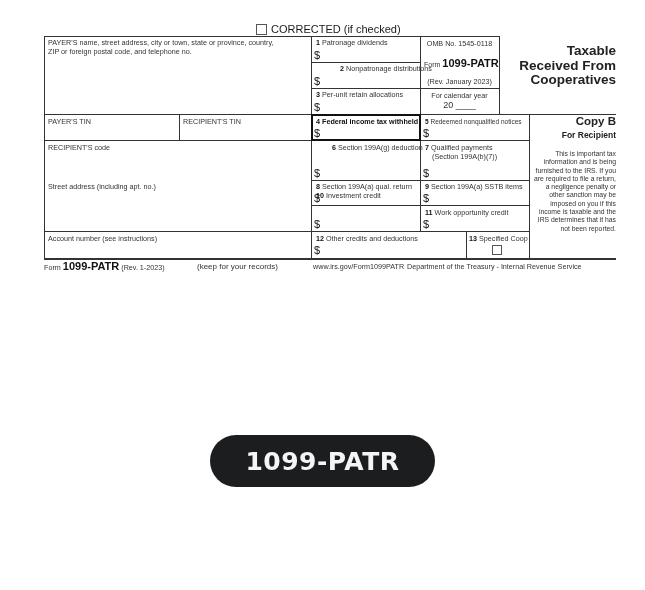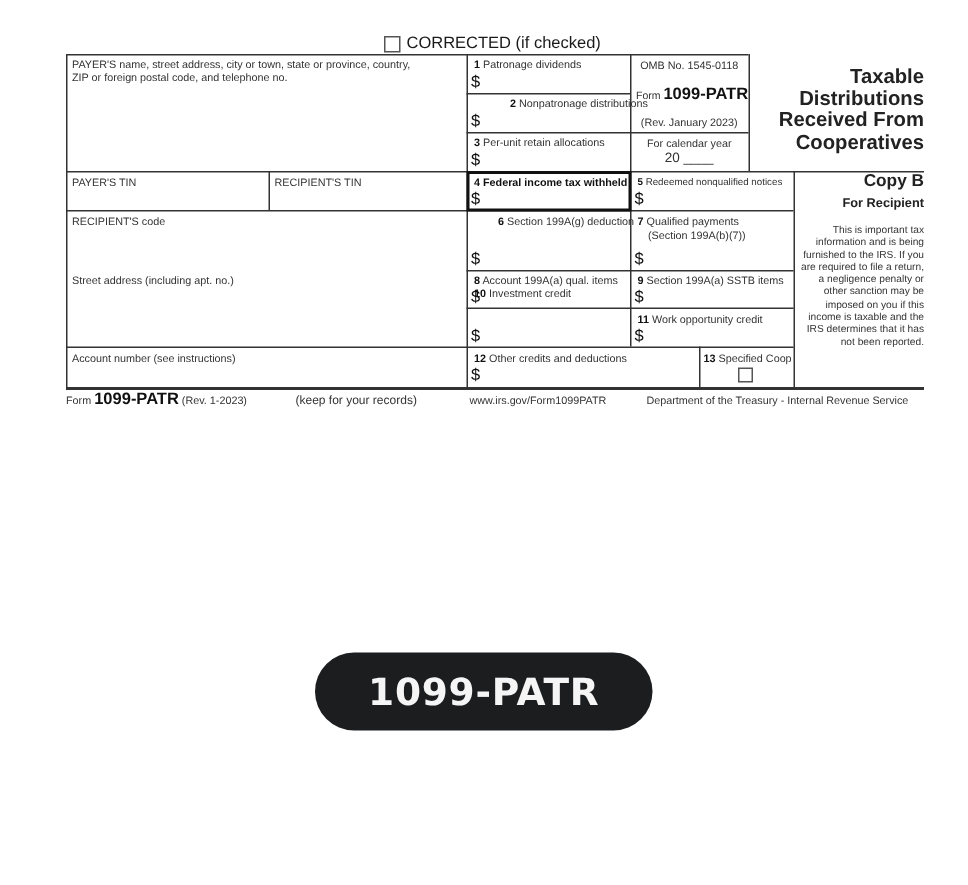--- a/index.html
+++ b/index.html
@@ -99,47 +99,46 @@
   <div class="lbl" style="left:381px;top:81px;font-size:6.5px;"><b>5</b> <span>Redeemed nonqualified notices</span></div>
   <div class="dollar" style="left:379px;top:91px;">$</div>
 
   <div class="lbl" style="left:272px;top:107px;padding-left:16px;"><b>6</b> <span>Section 199A(g) deduction</span></div>
   <div class="dollar" style="left:270px;top:131px;">$</div>
 
   <div class="lbl" style="left:381px;top:107px;"><b>7</b> <span>Qualified payments</span></div>
   <div class="lbl" style="left:388px;top:116px;">(Section 199A(b)(7))</div>
   <div class="dollar" style="left:379px;top:131px;">$</div>
 
-  <div class="lbl" style="left:272px;top:146px;"><b>8</b> <span>Account 199A(a) qual. items</span></div>
+  <div class="lbl" style="left:272px;top:146px;"><b>8</b> <span>Section 199A(a) qual. return</span></div>
   <div class="dollar" style="left:270px;top:156px;">$</div>
 
   <div class="lbl" style="left:381px;top:146px;text-align:center;"><b>9</b> <span>Section 199A(a) SSTB items</span></div>
   <div class="dollar" style="left:379px;top:156px;">$</div>
 
   <div class="lbl" style="left:272px;top:155px;"><b>10</b> <span>Investment credit</span></div>
   <div class="dollar" style="left:270px;top:182px;">$</div>
 
   <div class="lbl" style="left:381px;top:172px;"><b>11</b> <span>Work opportunity credit</span></div>
   <div class="dollar" style="left:379px;top:182px;">$</div>
 
   <div class="lbl" style="left:272px;top:198px;"><b>12</b> <span>Other credits and deductions</span></div>
   <div class="dollar" style="left:270px;top:208px;">$</div>
 
   <div class="lbl" style="left:425px;top:198px;"><b>13</b> <span>Specified Coop</span></div>
   <span class="chk" style="position:absolute;left:448px;top:209px;width:10px;height:10px;"></span>
 
   <div class="title">
     <div>Taxable</div>
-    <div>Distributions</div>
     <div>Received From</div>
     <div>Cooperatives</div>
   </div>
   <div class="copyb">Copy B</div>
   <div class="forrec">For Recipient</div>
   <div class="notice">This is important tax information and is being furnished to the IRS. If you are required to file a return, a negligence penalty or other sanction may be imposed on you if this income is taxable and the IRS determines that it has not been reported.</div>
 </div>
 
 <div class="footer" style="left:44px;top:260px;"><span>Form</span> <b>1099-PATR</b> <span>(Rev. 1-2023)</span></div>
 <div class="footer" style="left:197px;font-size:8px;">(keep for your records)</div>
 <div class="footer" style="left:313px;">www.irs.gov/Form1099PATR</div>
-<div class="footer" style="left:431px;">Department of the Treasury - Internal Revenue Service</div>
+<div class="footer" style="left:407px;">Department of the Treasury - Internal Revenue Service</div>
 
 <div class="pill">1099-PATR</div>
 
 </body></html>

